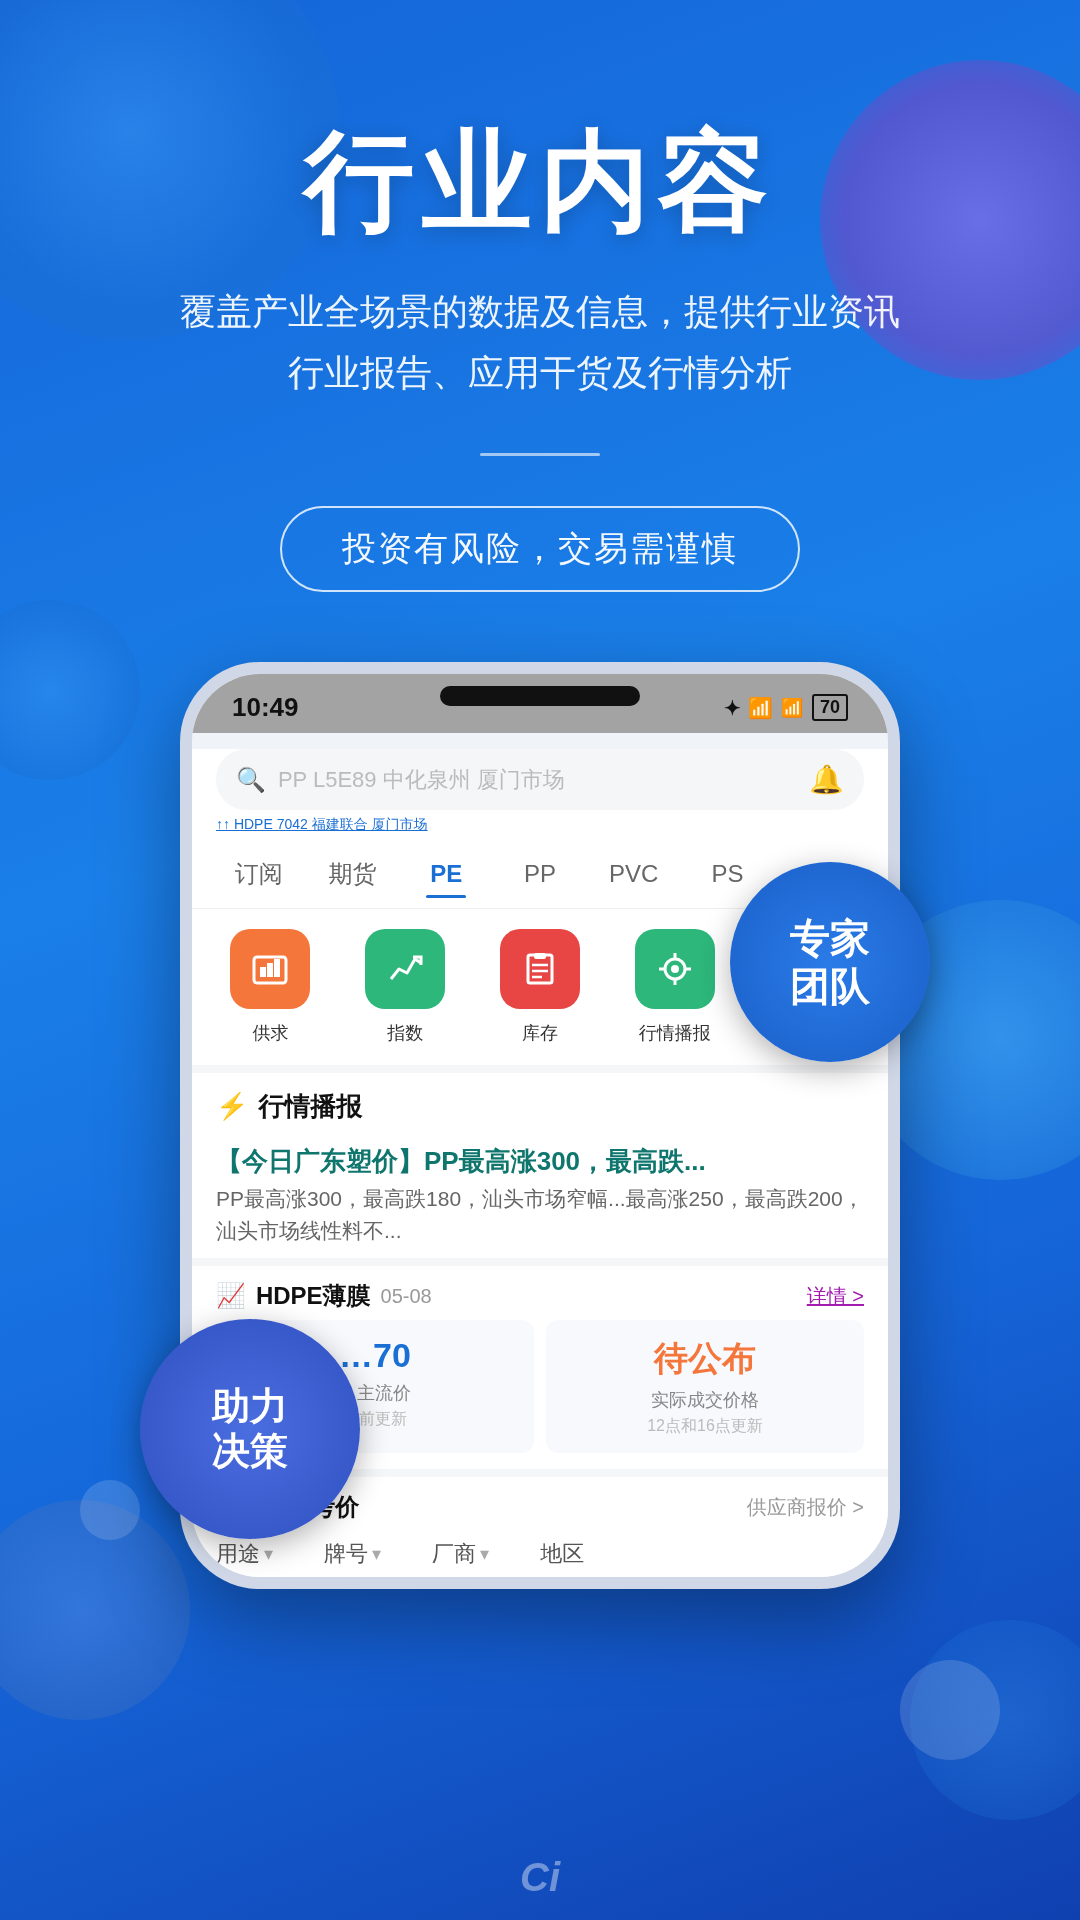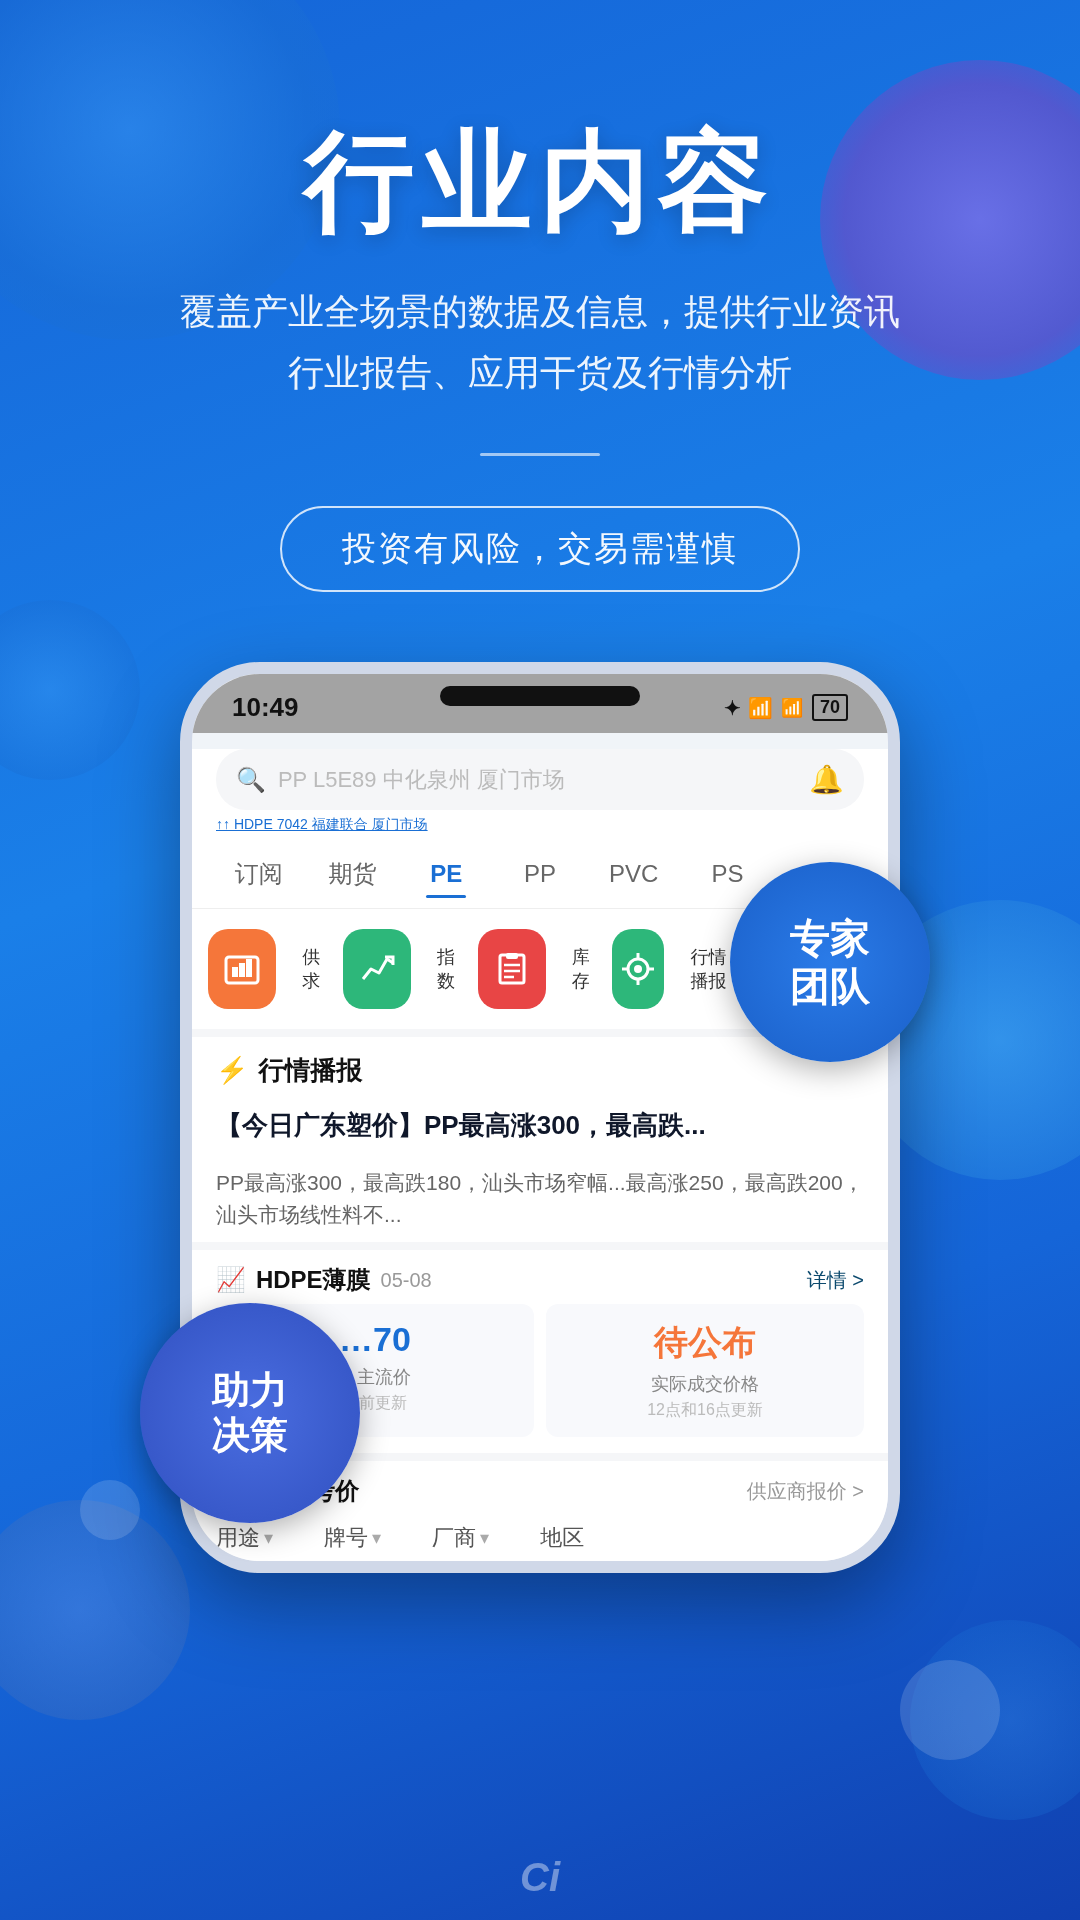--- a/index.html
+++ b/index.html
@@ -217,23 +217,23 @@
 
     
     .icon-grid {
       display: flex;
       padding: 20px 16px;
       gap: 10px;
     }
     .icon-cell {
       flex: 1;
       display: flex;
-      flex-direction: row;
-      align-items: center;
-      gap: 26px;
+      flex-direction: column;
+      align-items: center;
+      gap: 12px;
     }
     .icon-circle {
       width: 80px; height: 80px;
       border-radius: 20px;
       display: flex;
       align-items: center;
       justify-content: center;
       font-size: 36px;
     }
     .icon-label { font-size: 18px; color: #333; }
@@ -251,34 +251,34 @@
       gap: 10px;
       border-top: 8px solid #f5f6f8;
     }
     .section-icon { font-size: 26px; }
     .section-title { font-size: 26px; font-weight: 700; color: #111; }
 
     
     .news-item {
       padding: 12px 24px;
     }
-    .news-title { font-size: 26px; font-weight: 700; color: #0f172a; margin-bottom: 24px; }
+    .news-title { font-size: 26px; font-weight: 700; color: #0f766e; margin-bottom: 4px; }
     .news-body { font-size: 21px; color: #666; line-height: 1.5; }
 
     
     .price-section {
       display: flex;
       align-items: center;
       padding: 14px 24px 8px;
       gap: 10px;
       border-top: 8px solid #f5f6f8;
     }
     .price-section-title { font-size: 24px; font-weight: 700; color: #111; }
     .price-date { font-size: 20px; color: #999; }
-    .price-detail-link { margin-left: auto; font-size: 20px; color: #0c4a6e; }
+    .price-detail-link { margin-left: auto; font-size: 20px; color: #a21caf; text-decoration: underline; }
 
     
     .price-cards {
       display: flex;
       gap: 12px;
       padding: 0 24px 16px;
     }
     .price-card {
       flex: 1;
       background: #f8f9fc;

